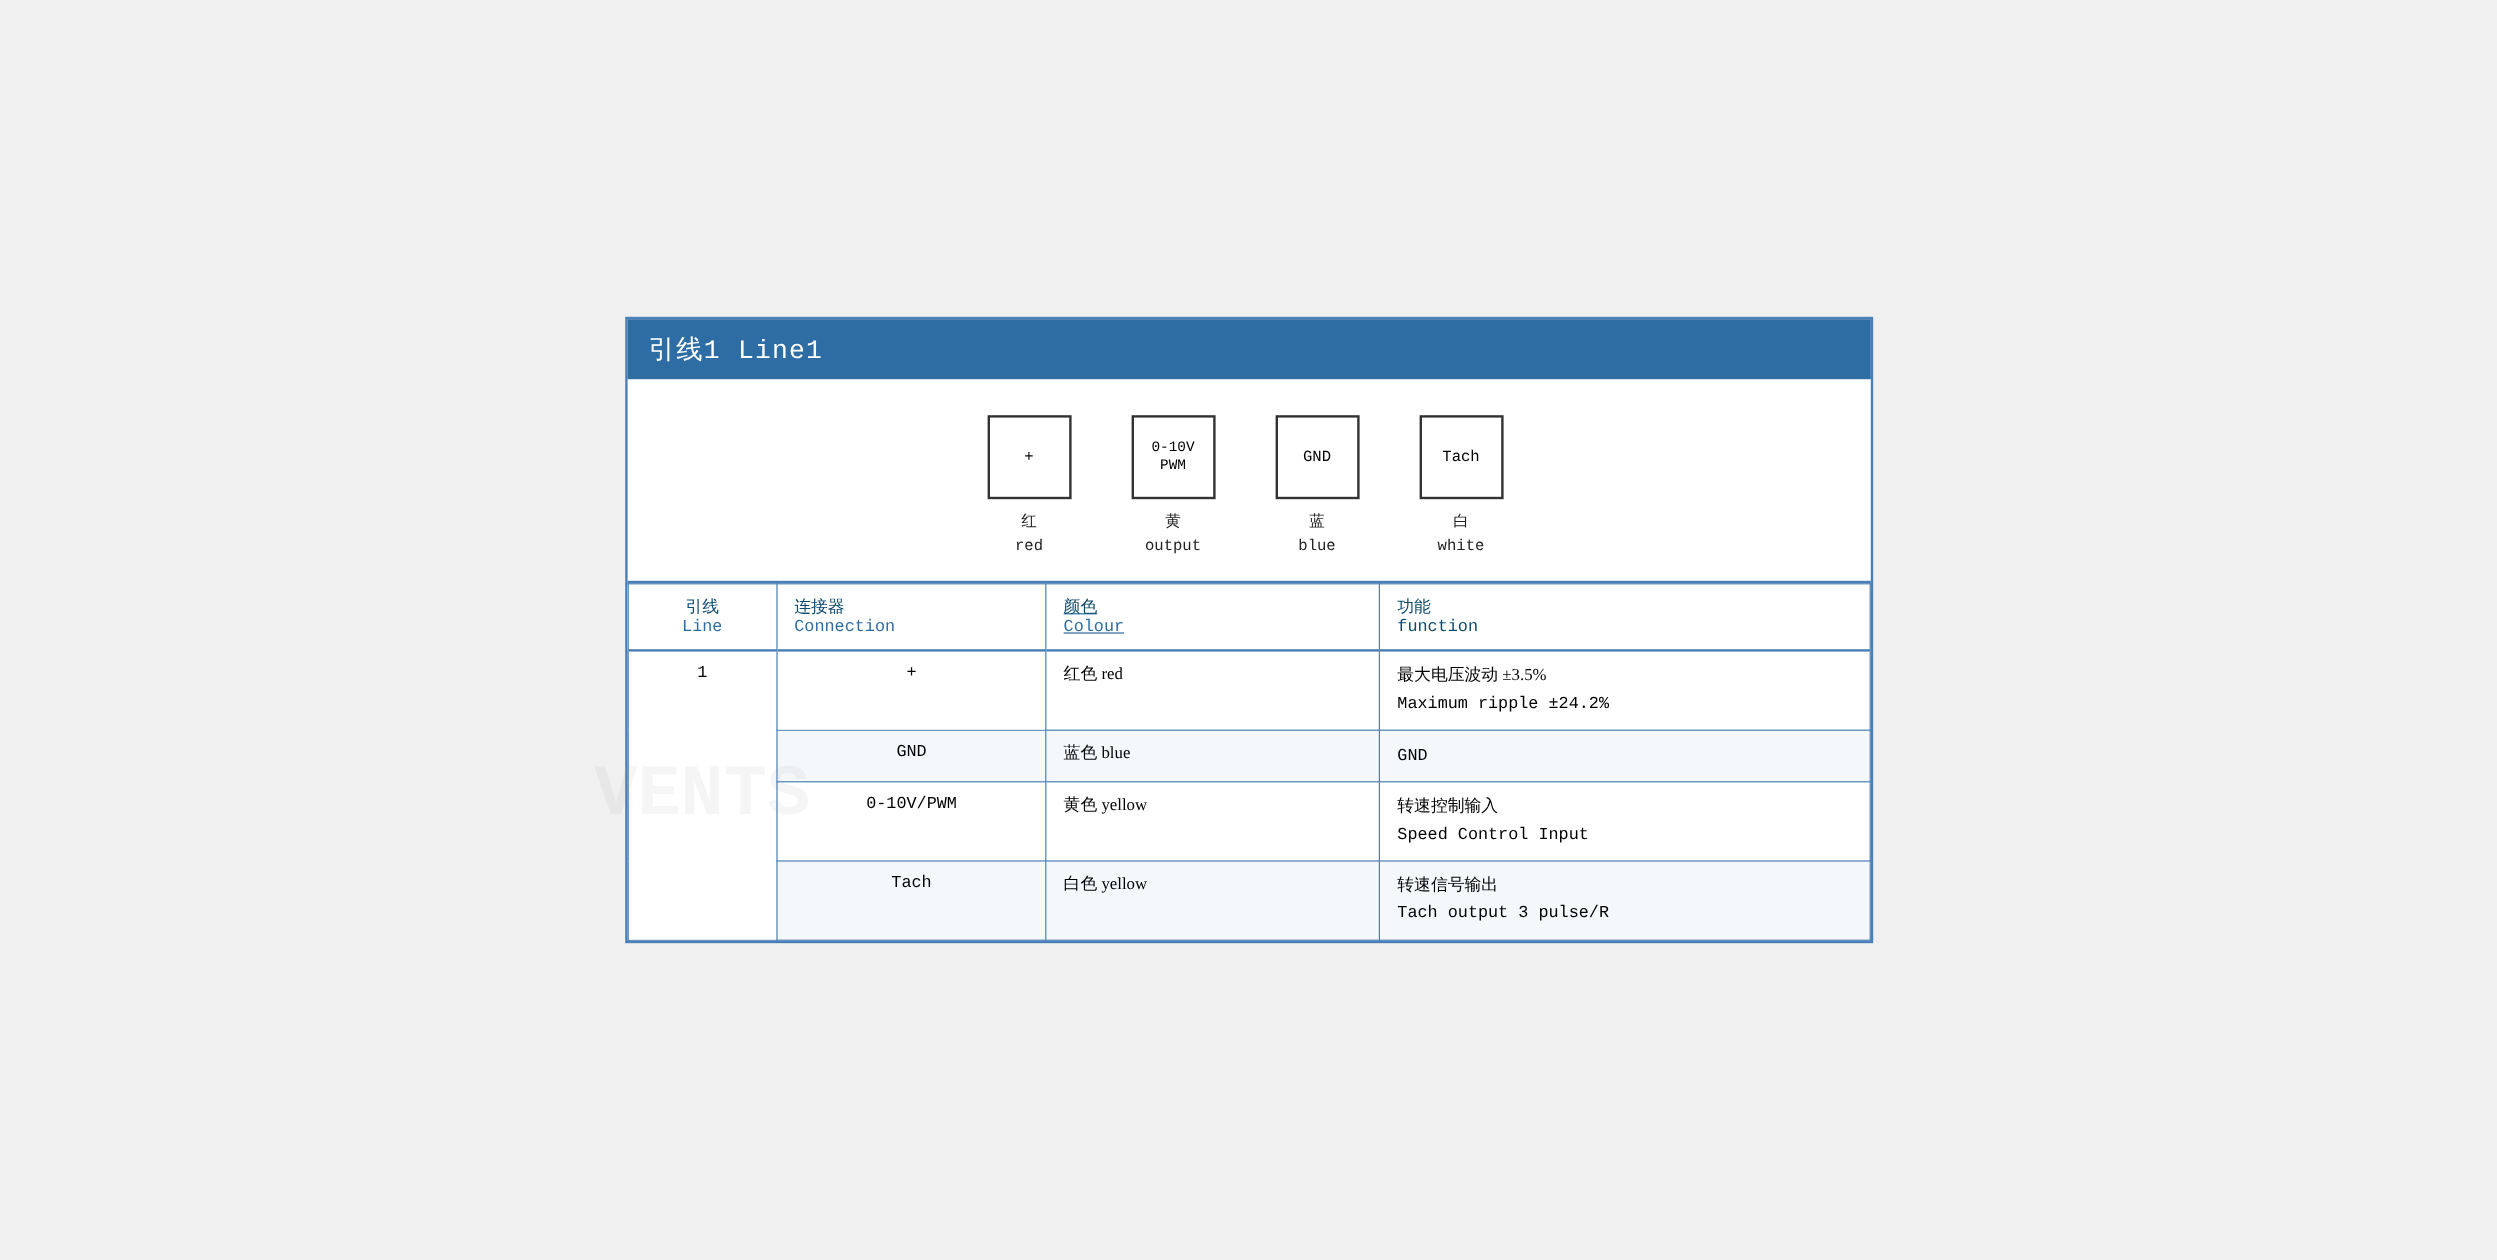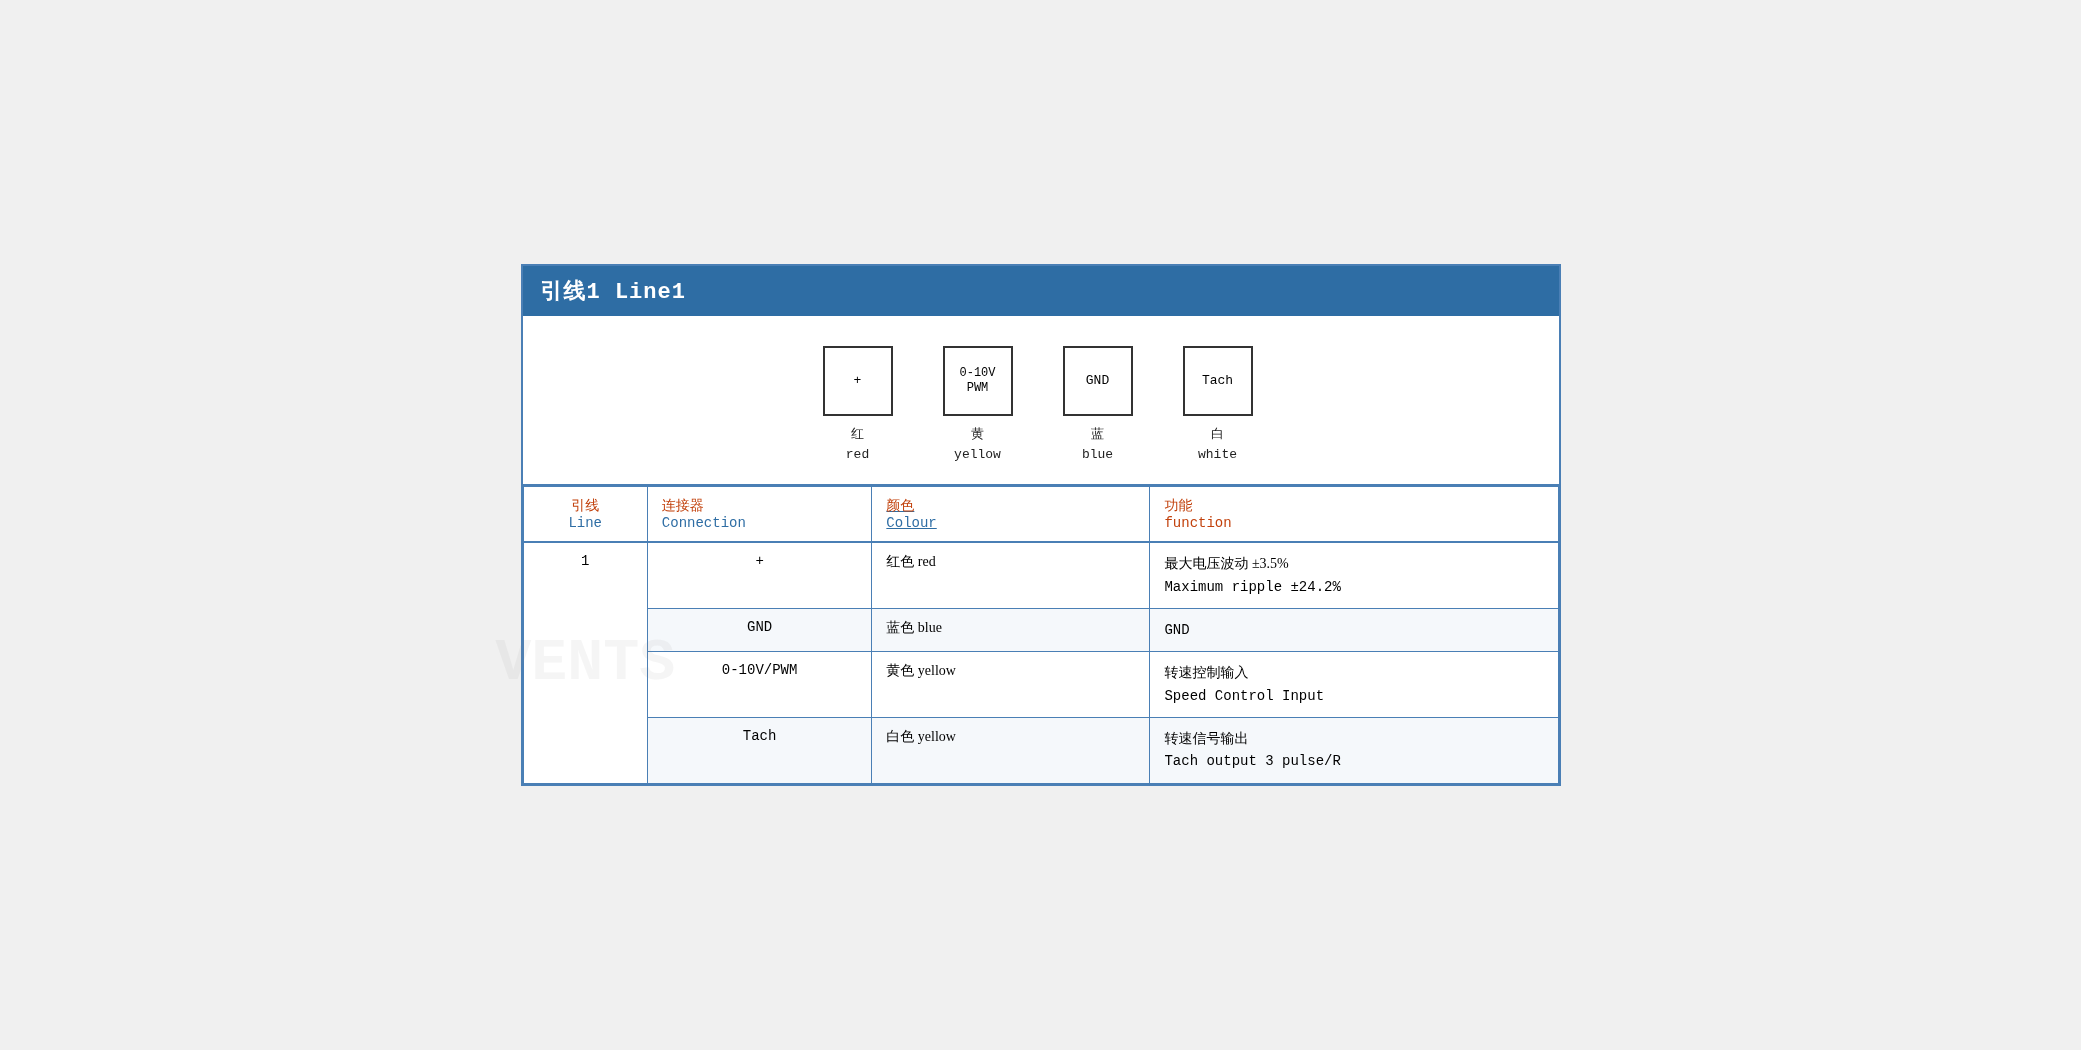--- a/index.html
+++ b/index.html
@@ -21,21 +21,21 @@
     .outer-container {
       width: 1040px;
       border: 2px solid #4a7fb5;
       background: #fff;
     }
 
     .title-bar {
       background: #2e6da4;
       color: #fff;
       font-size: 22px;
-      font-weight: bold;
+      font-weight: normal;
       padding: 10px 18px;
       letter-spacing: 1px;
     }
 
     .diagram-section {
       padding: 30px 20px 20px 20px;
       border-bottom: 2px solid #4a7fb5;
     }
 
     .diagram-inner {
@@ -144,21 +144,21 @@
 
     .data-row:nth-child(odd) td {
       background: #f7f7f7;
     }
 
     .cn-text {
       font-family: 'SimSun', 'STSong', serif;
     }
 
     .blue-text {
-      color: #c2410c;
+      color: #0c4a6e;
     }
 
     tr.sub-row td {
       border-top: 1px solid #b8cfe0;
     }
   </style>
 </head>
 <body>
 
 <div class="outer-container">
@@ -175,21 +175,21 @@
         <div class="pin-label">
           <span class="cn-text">红</span><br>
           <span>red</span>
         </div>
       </div>
 
       <div class="pin-item">
         <div class="pin-box" style="font-size:12px;">0-10V<br>PWM</div>
         <div class="pin-label">
           <span class="cn-text">黄</span><br>
-          <span>yellow</span>
+          <span>output</span>
         </div>
       </div>
 
       <div class="pin-item">
         <div class="pin-box">GND</div>
         <div class="pin-label">
           <span class="cn-text">蓝</span><br>
           <span>blue</span>
         </div>
       </div>

